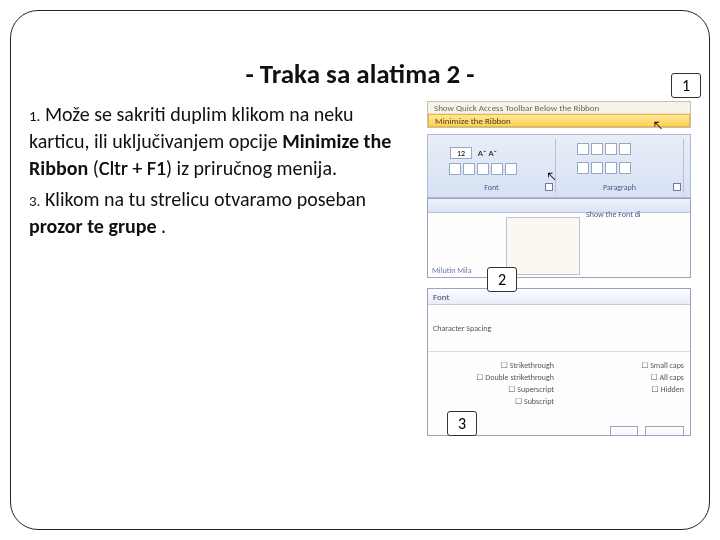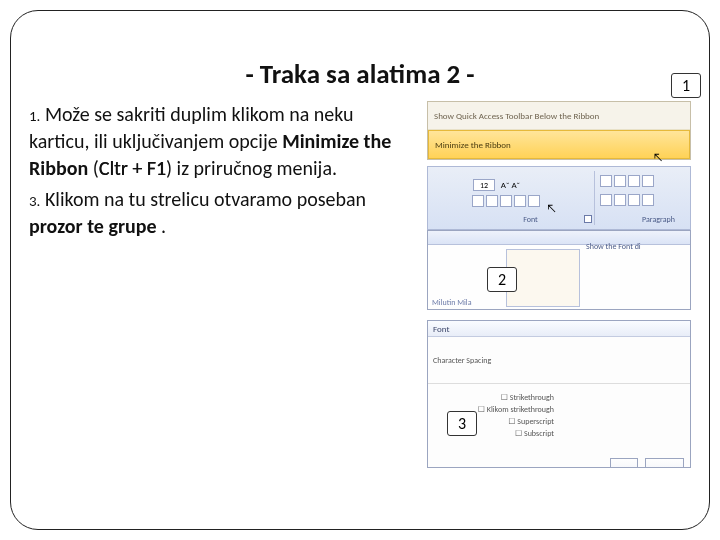--- a/index.html
+++ b/index.html
@@ -71,21 +71,21 @@
     margin-bottom: 6px;
   }
   .panel-head {
     background: linear-gradient(#fcf7e6, #f2e9c6);
     border-bottom: 1px solid #d5cba7;
     padding: 2px 6px;
     font-weight: 600;
     color: #5a5138;
   }
   .panel-row {
-    padding: 8px 6px;
+    padding: 0 6px;
     border-bottom: 1px solid #e8e1c8;
   }
   .panel-row.hi {
     background: linear-gradient(#ffe59a, #ffd257);
     border: 1px solid #e6b93a;
     color: #4a3c10;
     position: relative;
   }
   .cursor {
     position: absolute;
@@ -100,22 +100,21 @@
     background: linear-gradient(#e9eef7, #d7e1f4);
     border: 1px solid #aeb9d6;
     position: relative;
     overflow: hidden;
   }
   .ribbon .grp {
     position: absolute;
     top: 4px;
     bottom: 4px;
     border-right: 1px solid #b7c1dc;
-    padding: 2px 4px;
-    margin-left: 39px;
+    padding: 2px 20px;
   }
   .ribbon .grp .lbl {
     position: absolute;
     bottom: 1px;
     left: 0; right: 0;
     text-align: center;
     font-size: 8px;
     color: #4a5a87;
   }
   .ribbon .chip {
@@ -254,23 +253,28 @@
         <div class="side">Show the Font di</div>
         <div class="author">Milutin Mila</div>
       </div>
 
       <div class="dlg3">
         <div class="titlebar">Font</div>
         <div class="tabs">Character Spacing</div>
         <div class="body">
           <div class="col l">
             <span class="check">Strikethrough</span>
-            <span class="check">Klikom strikethrough</span>
+            <span class="check">Double strikethrough</span>
             <span class="check">Superscript</span>
             <span class="check">Subscript</span>
+          </div>
+          <div class="col r">
+            <span class="check">Small caps</span>
+            <span class="check">All caps</span>
+            <span class="check">Hidden</span>
           </div>
           <div class="btns">
             <span class="btn">OK</span>
             <span class="btn">Cancel</span>
           </div>
         </div>
       </div>
 
     </div>
   </div>

